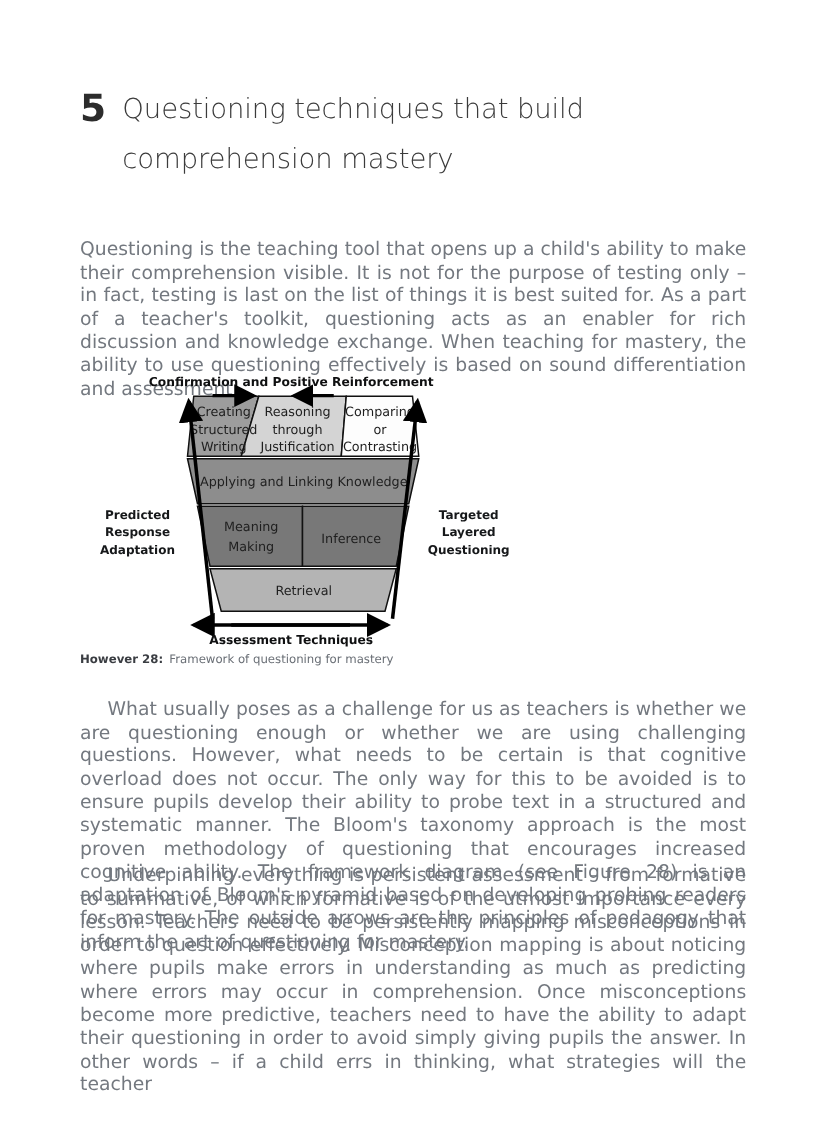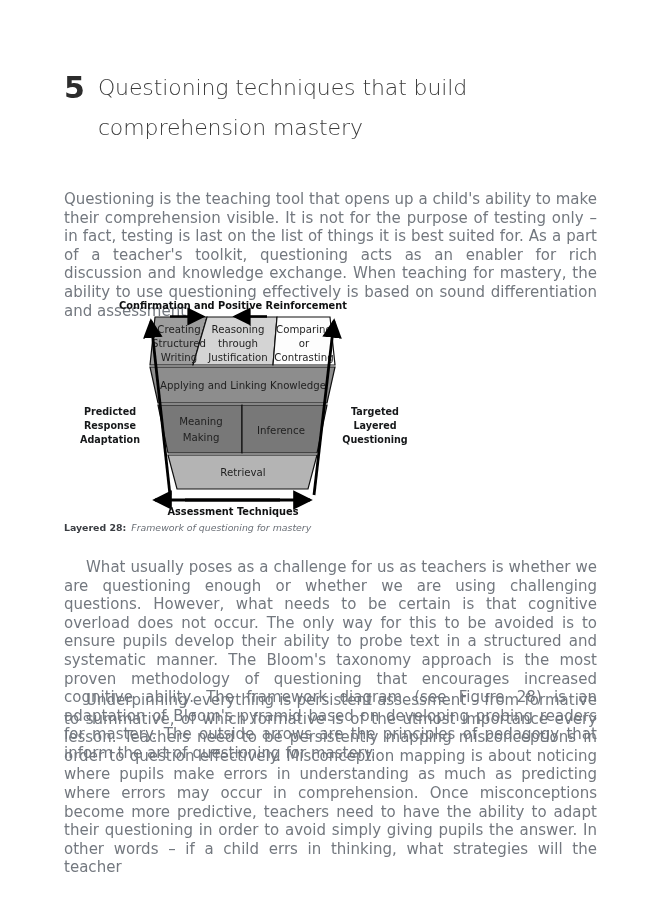--- a/index.html
+++ b/index.html
@@ -76,21 +76,20 @@
     top: 522px;
     font-size: 9.4px;
     font-family: "DejaVu Sans", sans-serif;
     color: #5b6066;
   }
   .fig-caption .fig-label {
     font-weight: 700;
     color: #3a3d42;
   }
   .fig-caption .fig-text {
-    font-style: italic;
     color: #6a6f76;
     margin-left: 5px;
     margin-top: 44px;
   }
 
   
   .figure-wrap {
     position: absolute;
     left: 55px;
     top: 295px;
@@ -197,20 +196,20 @@
         <text x="320" y="148">Questioning</text>
       </g>
 
       <line x1="225" y1="205" x2="100" y2="205" stroke="#000" stroke-width="2.8" marker-end="url(#arrHead)"></line>
       <line x1="130" y1="205" x2="255" y2="205" stroke="#000" stroke-width="2.8" marker-end="url(#arrHead)"></line>
       <text class="dgm-axis-text" x="178" y="220" text-anchor="middle">Assessment Techniques</text>
     </svg>
   </div>
 
   <div class="fig-caption">
-    <span class="fig-label">Layered 28:</span><span class="fig-text">Framework of questioning for mastery</span>
+    <span class="fig-label">However 28:</span><span class="fig-text">Framework of questioning for mastery</span>
   </div>
 
   <div class="body-para para-2">What usually poses as a challenge for us as teachers is whether we are questioning enough or whether we are using challenging questions. However, what needs to be certain is that cognitive overload does not occur. The only way for this to be avoided is to ensure pupils develop their ability to probe text in a structured and systematic manner. The Bloom's taxonomy approach is the most proven methodology of questioning that encourages increased cognitive ability. The framework diagram (see Figure 28) is an adaptation of Bloom's pyramid based on developing probing readers for mastery. The outside arrows are the principles of pedagogy that inform the art of questioning for mastery.</div>
 
   <div class="body-para para-3">Underpinning everything is persistent assessment – from formative to summative, of which formative is of the utmost importance every lesson. Teachers need to be persistently mapping misconceptions in order to question effectively. Misconception mapping is about noticing where pupils make errors in understanding as much as predicting where errors may occur in comprehension. Once misconceptions become more predictive, teachers need to have the ability to adapt their questioning in order to avoid simply giving pupils the answer. In other words – if a child errs in thinking, what strategies will the teacher</div>
 
 </div>
 
 </body></html>

